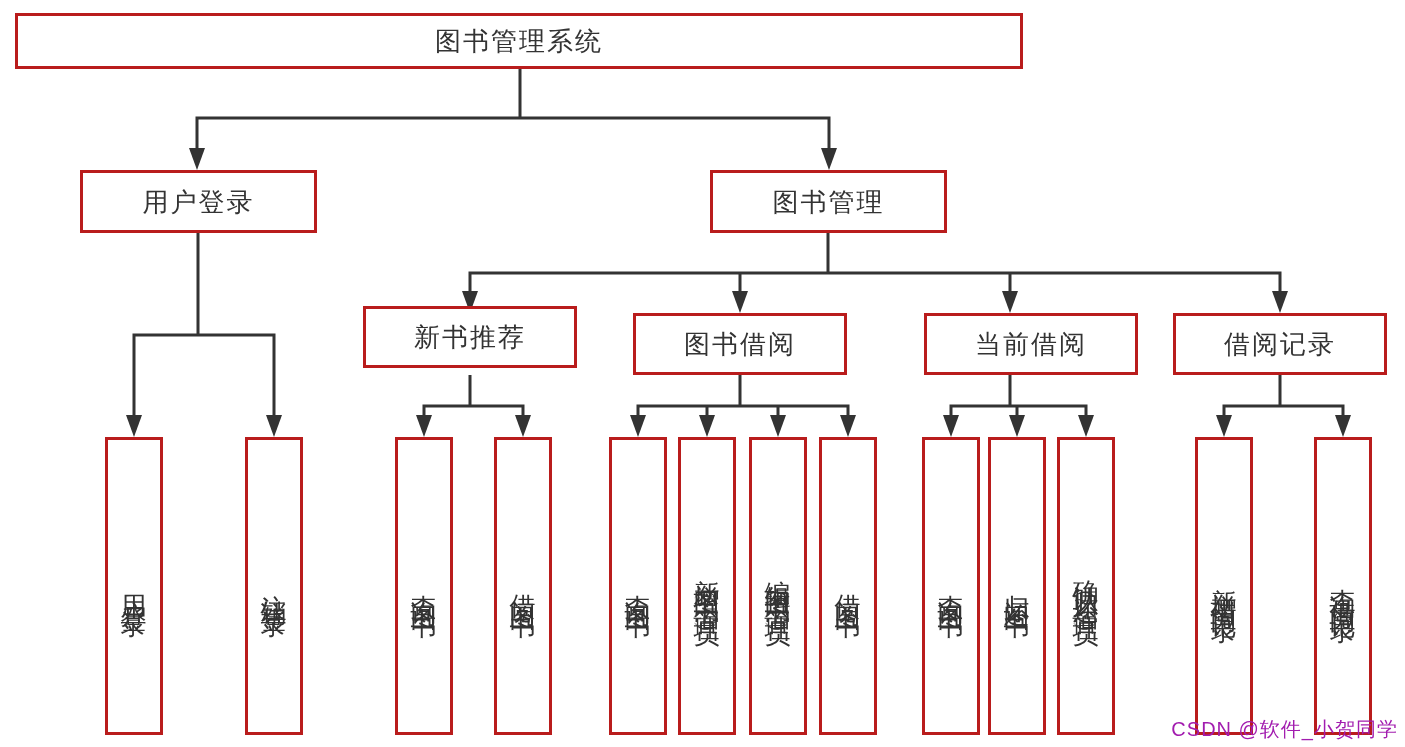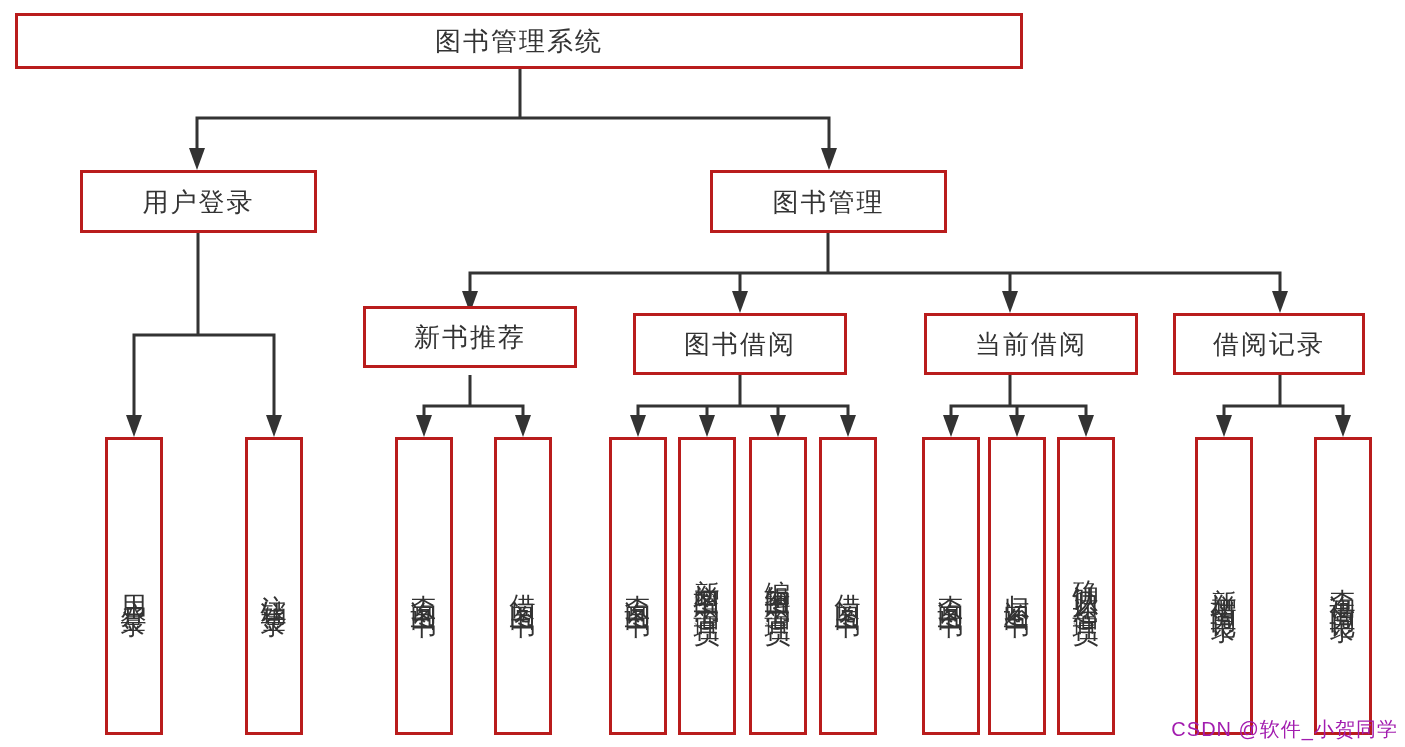--- a/index.html
+++ b/index.html
@@ -117,21 +117,21 @@
 
   <div class="box" style="left:363px; top:306px; width:214px; height:62px;">
     <span class="hlabel">新书推荐</span>
   </div>
   <div class="box" style="left:633px; top:313px; width:214px; height:62px;">
     <span class="hlabel">图书借阅</span>
   </div>
   <div class="box" style="left:924px; top:313px; width:214px; height:62px;">
     <span class="hlabel">当前借阅</span>
   </div>
-  <div class="box" style="left:1173px; top:313px; width:192px; height:62px;">
+  <div class="box" style="left:1173px; top:313px; width:214px; height:62px;">
     <span class="hlabel">借阅记录</span>
   </div>
 
   <div class="box leaf" style="left:105px; top:437px; width:58px; height:298px;">
     <span class="vlabel">用户登录</span>
   </div>
   <div class="box leaf" style="left:245px; top:437px; width:58px; height:298px;">
     <span class="vlabel">注销登录</span>
   </div>
 

